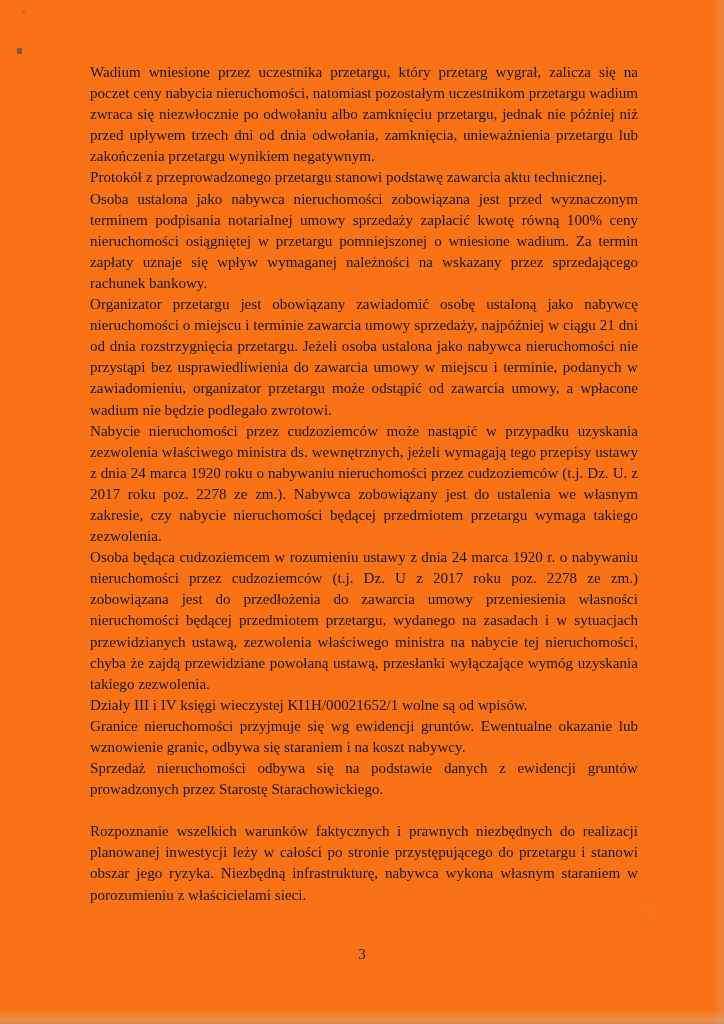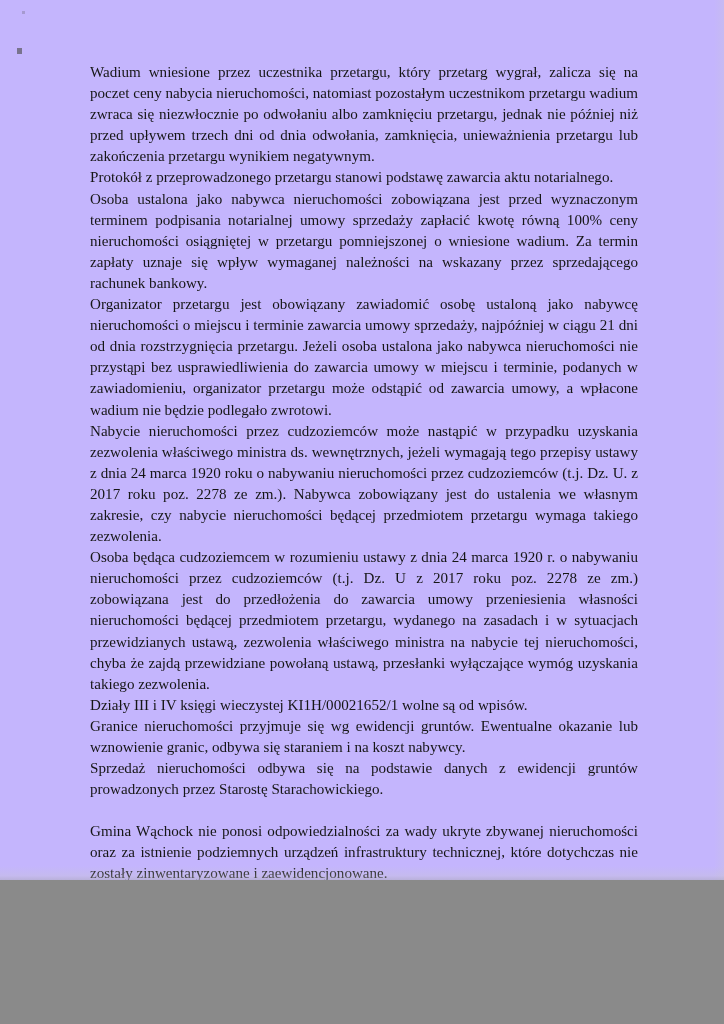--- a/index.html
+++ b/index.html
@@ -4,23 +4,23 @@
 <title>Scanned Document Page</title>
 <style>
   html, body {
     margin: 0;
     padding: 0;
     background: #8a8a8a;
   }
   .page {
     position: relative;
     width: 724px;
-    height: 880px;
+    height: 1024px;
     margin: 0 auto;
-    background: #c4b5fd;
+    background: #f97316;
     overflow: hidden;
     box-sizing: border-box;
   }
   
   .scan-edge-bottom {
     position: absolute;
     left: 0;
     right: 0;
     bottom: 0;
     height: 14px;
@@ -87,34 +87,33 @@
 <div class="page">
 
   <span class="speck speck-a"></span>
   <span class="speck speck-b"></span>
   <span class="speck speck-c"></span>
 
   <div class="text-column">
 
     <div class="block">
       <p class="para">Wadium wniesione przez uczestnika przetargu, który przetarg wygrał, zalicza się na poczet ceny nabycia nieruchomości, natomiast pozostałym uczestnikom przetargu wadium zwraca się niezwłocznie po odwołaniu albo zamknięciu przetargu, jednak nie później niż przed upływem trzech dni od dnia odwołania, zamknięcia, unieważnienia przetargu lub zakończenia przetargu wynikiem negatywnym.</p>
-      <p class="para">Protokół z przeprowadzonego przetargu stanowi podstawę zawarcia aktu notarialnego.</p>
+      <p class="para">Protokół z przeprowadzonego przetargu stanowi podstawę zawarcia aktu technicznej.</p>
       <p class="para">Osoba ustalona jako nabywca nieruchomości zobowiązana jest przed wyznaczonym terminem podpisania notarialnej umowy sprzedaży zapłacić kwotę równą 100% ceny nieruchomości osiągniętej w przetargu pomniejszonej o wniesione wadium. Za termin zapłaty uznaje się wpływ wymaganej należności na wskazany przez sprzedającego rachunek bankowy.</p>
       <p class="para">Organizator przetargu jest obowiązany zawiadomić osobę ustaloną jako nabywcę nieruchomości o miejscu i terminie zawarcia umowy sprzedaży, najpóźniej w ciągu 21 dni od dnia rozstrzygnięcia przetargu. Jeżeli osoba ustalona jako nabywca nieruchomości nie przystąpi bez usprawiedliwienia do zawarcia umowy w miejscu i terminie, podanych w zawiadomieniu, organizator przetargu może odstąpić od zawarcia umowy, a wpłacone wadium nie będzie podlegało zwrotowi.</p>
       <p class="para">Nabycie nieruchomości przez cudzoziemców może nastąpić w przypadku uzyskania zezwolenia właściwego ministra ds. wewnętrznych, jeżeli wymagają tego przepisy ustawy z dnia 24 marca 1920 roku o nabywaniu nieruchomości przez cudzoziemców (t.j. Dz. U. z 2017 roku poz. 2278 ze zm.). Nabywca zobowiązany jest do ustalenia we własnym zakresie, czy nabycie nieruchomości będącej przedmiotem przetargu wymaga takiego zezwolenia.</p>
       <p class="para">Osoba będąca cudzoziemcem w rozumieniu ustawy z dnia 24 marca 1920 r. o nabywaniu nieruchomości przez cudzoziemców (t.j. Dz. U z 2017 roku  poz. 2278 ze zm.) zobowiązana jest do przedłożenia do zawarcia umowy przeniesienia własności nieruchomości będącej przedmiotem przetargu, wydanego na zasadach i w sytuacjach przewidzianych ustawą, zezwolenia właściwego ministra na nabycie tej nieruchomości, chyba że zajdą przewidziane powołaną ustawą, przesłanki wyłączające wymóg uzyskania takiego zezwolenia.</p>
       <p class="para">Działy III i IV księgi wieczystej  KI1H/00021652/1 wolne są od wpisów.</p>
       <p class="para">Granice nieruchomości przyjmuje się wg ewidencji gruntów. Ewentualne okazanie lub wznowienie granic, odbywa się staraniem i na koszt nabywcy.</p>
       <p class="para">Sprzedaż nieruchomości odbywa się na podstawie danych z ewidencji gruntów prowadzonych przez Starostę Starachowickiego.</p>
     </div>
 
     <div class="block-gap"></div>
 
     <div class="block">
-      <p class="para">Gmina Wąchock nie ponosi odpowiedzialności za wady ukryte zbywanej nieruchomości oraz za istnienie podziemnych urządzeń infrastruktury technicznej, które dotychczas nie zostały zinwentaryzowane i zaewidencjonowane.</p>
       <p class="para">Rozpoznanie wszelkich warunków faktycznych i prawnych niezbędnych do realizacji planowanej inwestycji leży w całości po stronie przystępującego do przetargu i stanowi obszar jego ryzyka. Niezbędną infrastrukturę, nabywca wykona własnym staraniem w porozumieniu z właścicielami sieci.</p>
 
     </div>
 
   </div>
 
   <div class="page-number">3</div>
 
   <div class="scan-edge-right"></div>
   <div class="scan-edge-bottom"></div>

